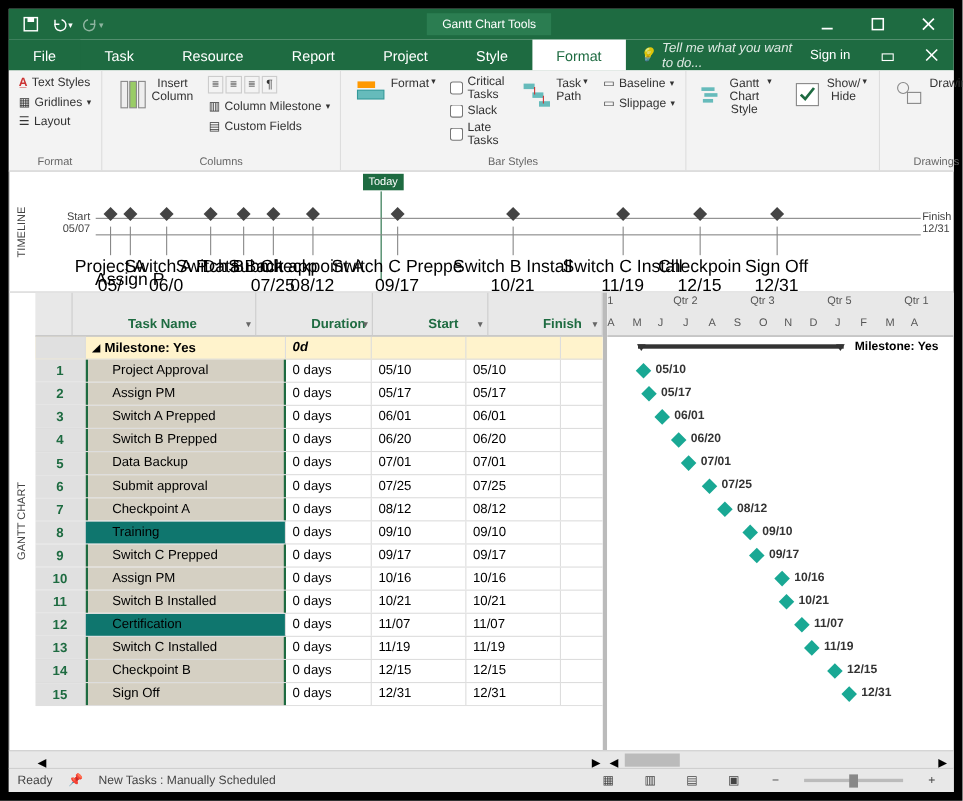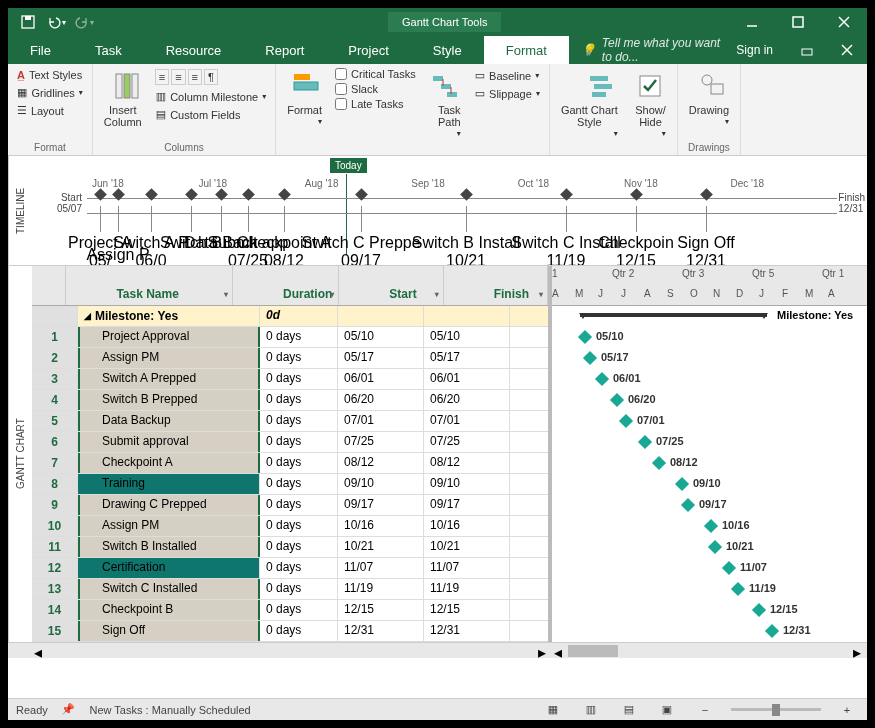--- a/index.html
+++ b/index.html
@@ -25,21 +25,21 @@
 .tabs .signin { padding: 0 14px; display: flex; align-items: center; font-size: 12px; }
 .tabs .right-icons { display: flex; }
 .tabs .right-icon { width: 40px; display: flex; align-items: center; justify-content: center; }
 
 
 .ribbon { height: 92px; background: #f3f3f3; border-bottom: 1px solid #ccc; display: flex; font-size: 11px; color: #333; }
 .group { border-right: 1px solid #ddd; display: flex; flex-direction: column; padding: 3px 6px 0; }
 .group-body { flex: 1; display: flex; gap: 6px; align-items: flex-start; }
 .group-label { text-align: center; font-size: 10px; color: #666; padding: 2px 0; }
 .rbtn { display: flex; align-items: center; gap: 4px; padding: 2px 3px; white-space: nowrap; }
-.rbtn-v { display: flex; flex-direction: column; align-items: flex-end; justify-content: center; gap: 2px; padding: 3px 5px; text-align: center; line-height: 1.1; }
+.rbtn-v { display: flex; flex-direction: row; align-items: flex-start; justify-content: center; gap: 2px; padding: 3px 5px; text-align: center; line-height: 1.1; }
 .stack { display: flex; flex-direction: column; gap: 1px; }
 .chk { display: flex; align-items: center; gap: 4px; padding: 1px 2px; }
 .chk input { width: 12px; height: 12px; }
 .icon16 { width: 16px; height: 16px; }
 .icon32 { width: 32px; height: 32px; }
 
 
 .timeline-wrap { height: 110px; border-bottom: 1px solid #ccc; display: flex; }
 .side-label { width: 24px; display: flex; align-items: center; justify-content: center; writing-mode: vertical-rl; transform: rotate(180deg); font-size: 10px; color: #444; border-right: 1px solid #ccc; }
 .timeline { flex: 1; position: relative; padding: 4px 6px; overflow: hidden; }
@@ -90,21 +90,21 @@
 .grow { height: 21px; position: relative; border-bottom: 1px solid transparent; }
 .dia { position: absolute; width: 10px; height: 10px; background: #19a894; transform: rotate(45deg); top: 5px; }
 .dia-lbl { position: absolute; top: 3px; font-size: 11px; font-weight: 600; color: #333; }
 .summary-bar { position:absolute; top:7px; height:4px; background:#333; }
 .summary-bar::before, .summary-bar::after { content:''; position:absolute; top:0; width:0; height:0; border-top:6px solid #333; }
 .summary-bar::before { left:-1px; border-right:4px solid transparent; border-left:4px solid transparent;}
 .summary-bar::after { right:-1px; border-right:4px solid transparent; border-left:4px solid transparent;}
 .sum-lbl { position:absolute; font-size:11px; font-weight:700; top:3px; }
 
 
-.statusbar { height: 22px; background: #e8e8e8; border-top: 1px solid #ccc; display: flex; align-items: center; font-size: 11px; color: #444; padding: 0 8px; gap: 14px; margin-top: 40px; }
+.statusbar { height: 22px; background: #e8e8e8; border-top: 1px solid #ccc; display: flex; align-items: center; font-size: 11px; color: #444; padding: 0 8px; gap: 14px; }
 .statusbar .spacer { flex:1; }
 .sb-btn { width: 24px; height: 18px; display:flex; align-items:center; justify-content:center; border:1px solid transparent; }
 .zoom-track { width: 90px; height: 3px; background: #bbb; position: relative; }
 .zoom-thumb { position:absolute; left:50%; top:-4px; width:8px; height:12px; background:#888; transform:translateX(-50%);}
 
 svg { display: block; }
 .caret { font-size: 8px; }
 </style>
 </head>
 <body>
@@ -276,20 +276,21 @@
               <span>Baseline</span>
               <span class="caret">▾</span>
             </div>
         <div class="rbtn">
               <span>▭</span>
               <span>Slippage</span>
               <span class="caret">▾</span>
             </div>
       </div>
     </div>
+    <div class="group-label">Bar Styles</div>
   </div>
   <div class="group">
     <div class="group-body">
       <div class="rbtn-v">
         <svg class="icon32" viewBox="0 0 32 32">
               <rect x="4" y="6" width="18" height="5" fill="#6bb"></rect>
               <rect x="8" y="14" width="18" height="5" fill="#6bb"></rect>
               <rect x="6" y="22" width="14" height="5" fill="#6bb"></rect>
             </svg>
         <span style="white-space:pre-line;">Gantt Chart
@@ -323,29 +324,20 @@
   </div>
 </div>
 
 <div class="timeline-wrap">
   <div class="side-label">TIMELINE</div>
   <div class="timeline">
     <div class="today-marker" style="left:298px;">Today</div>
     <div class="today-line" style="left:314px;"></div>
     <div class="tl-start"><span>Start</span><br><span>05/07</span></div>
     <div class="tl-finish"><span>Finish</span><br><span>12/31</span></div>
-    <div class="tl-months" id="tl-months">
-          <div class="tl-month">Jun '18</div>
-          <div class="tl-month">Jul '18</div>
-          <div class="tl-month">Aug '18</div>
-          <div class="tl-month">Sep '18</div>
-          <div class="tl-month">Oct '18</div>
-          <div class="tl-month">Nov '18</div>
-          <div class="tl-month">Dec '18</div>
-        </div>
     <div class="tl-axis"></div>
     <div id="tl-ticks">
           <div class="tl-tick" style="left: 64px;"></div>
           <div class="tl-drop" style="left: 68px;"></div>
           <div class="tl-tick" style="left: 82px;"></div>
           <div class="tl-drop" style="left: 86px;"></div>
           <div class="tl-tick" style="left: 115px;"></div>
           <div class="tl-drop" style="left: 119px;"></div>
           <div class="tl-tick" style="left: 155px;"></div>
           <div class="tl-drop" style="left: 159px;"></div>
@@ -472,21 +464,21 @@
             </div>
             <div class="trow plain">
               <div class="td col-id">8</div>
               <div class="td col-task">Training</div>
               <div class="td col-dur">0 days</div>
               <div class="td col-start">09/10</div>
               <div class="td col-finish">09/10</div>
             </div>
             <div class="trow milestone-row">
               <div class="td col-id">9</div>
-              <div class="td col-task">Drawing C Prepped</div>
+              <div class="td col-task">Switch C Prepped</div>
               <div class="td col-dur">0 days</div>
               <div class="td col-start">09/17</div>
               <div class="td col-finish">09/17</div>
               <div class="milestone-box"></div>
             </div>
             <div class="trow milestone-row">
               <div class="td col-id">10</div>
               <div class="td col-task">Assign PM</div>
               <div class="td col-dur">0 days</div>
               <div class="td col-start">10/16</div>

